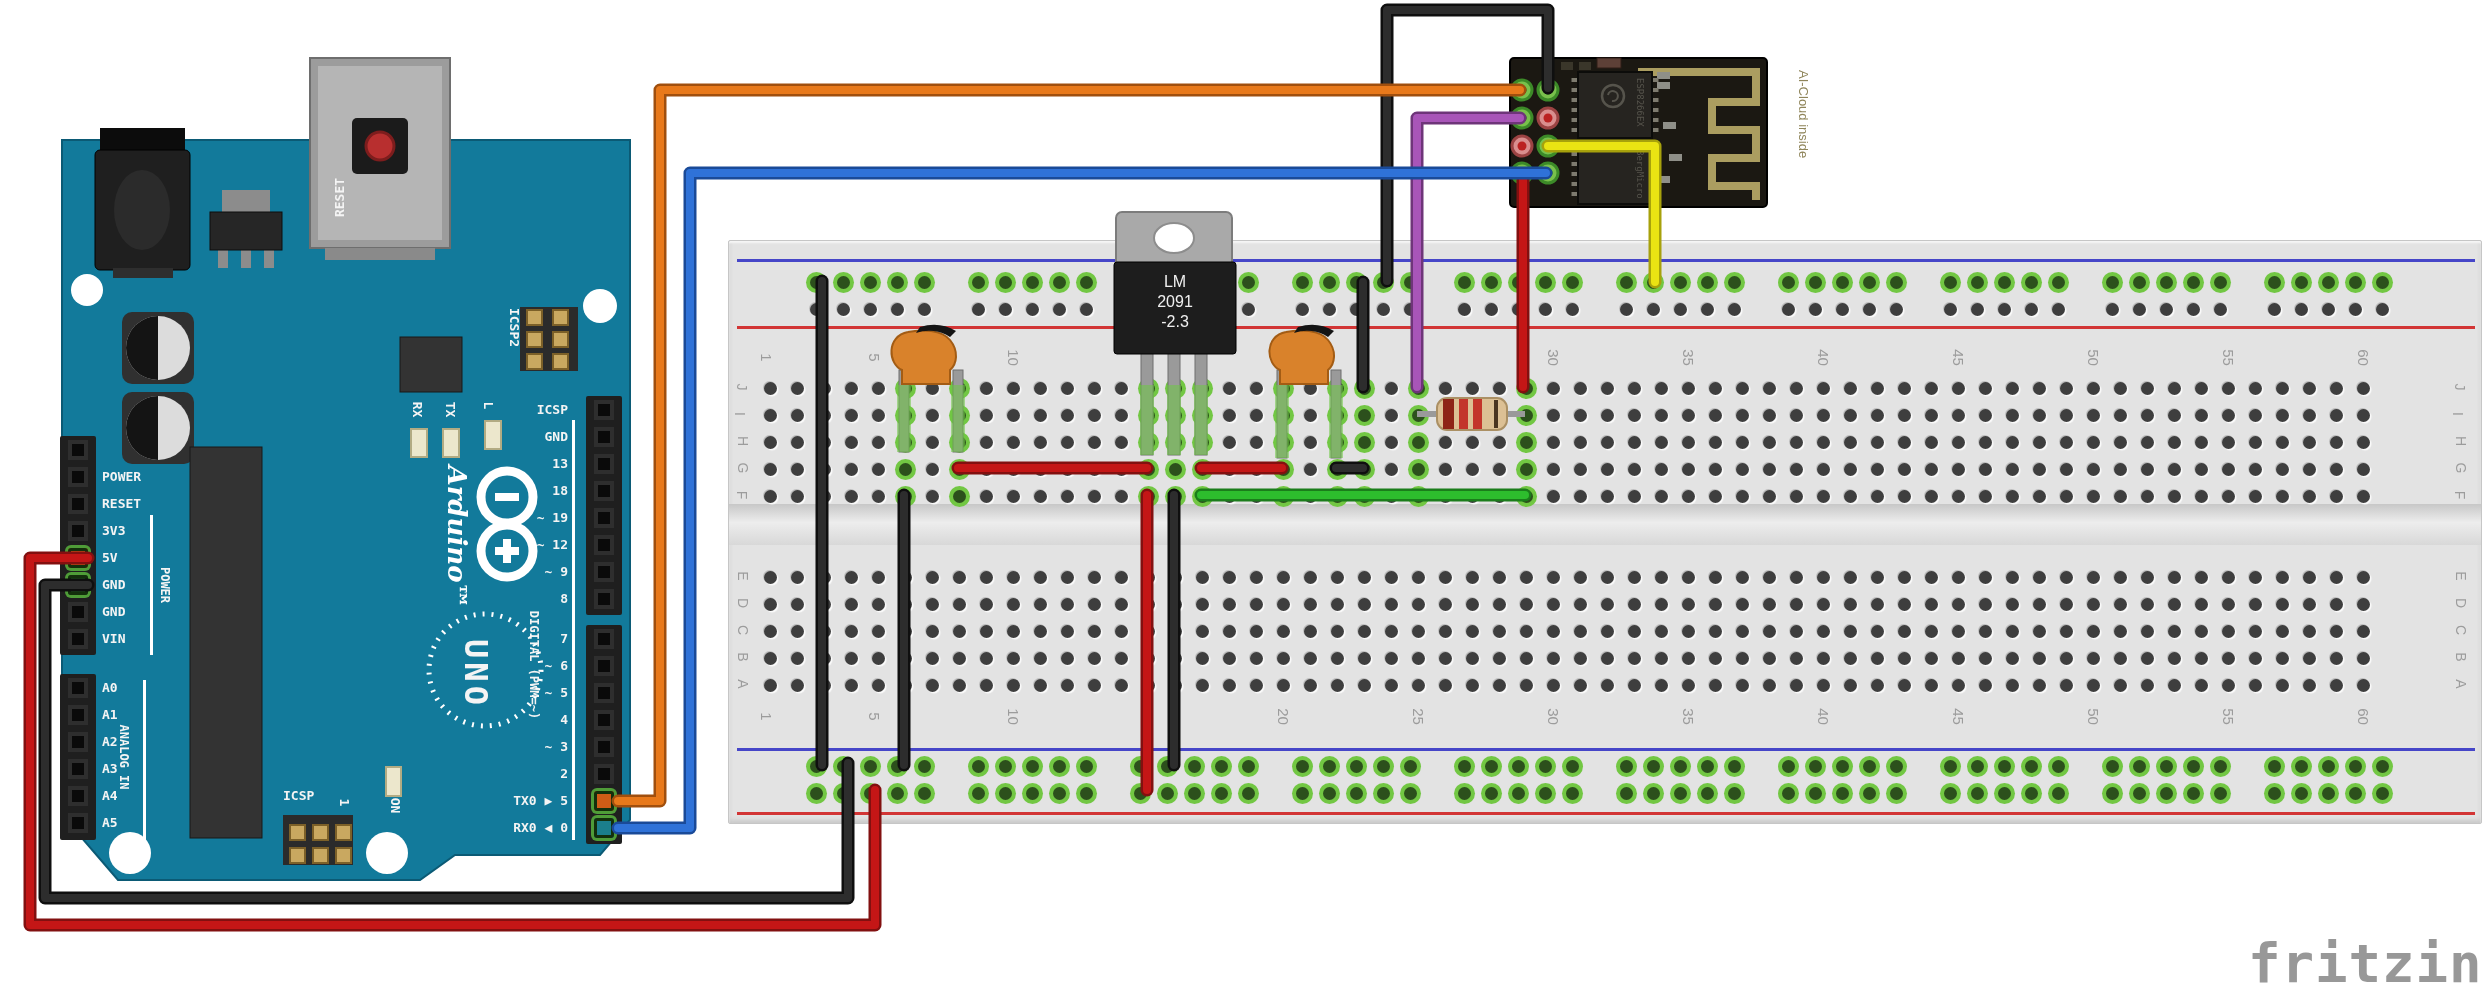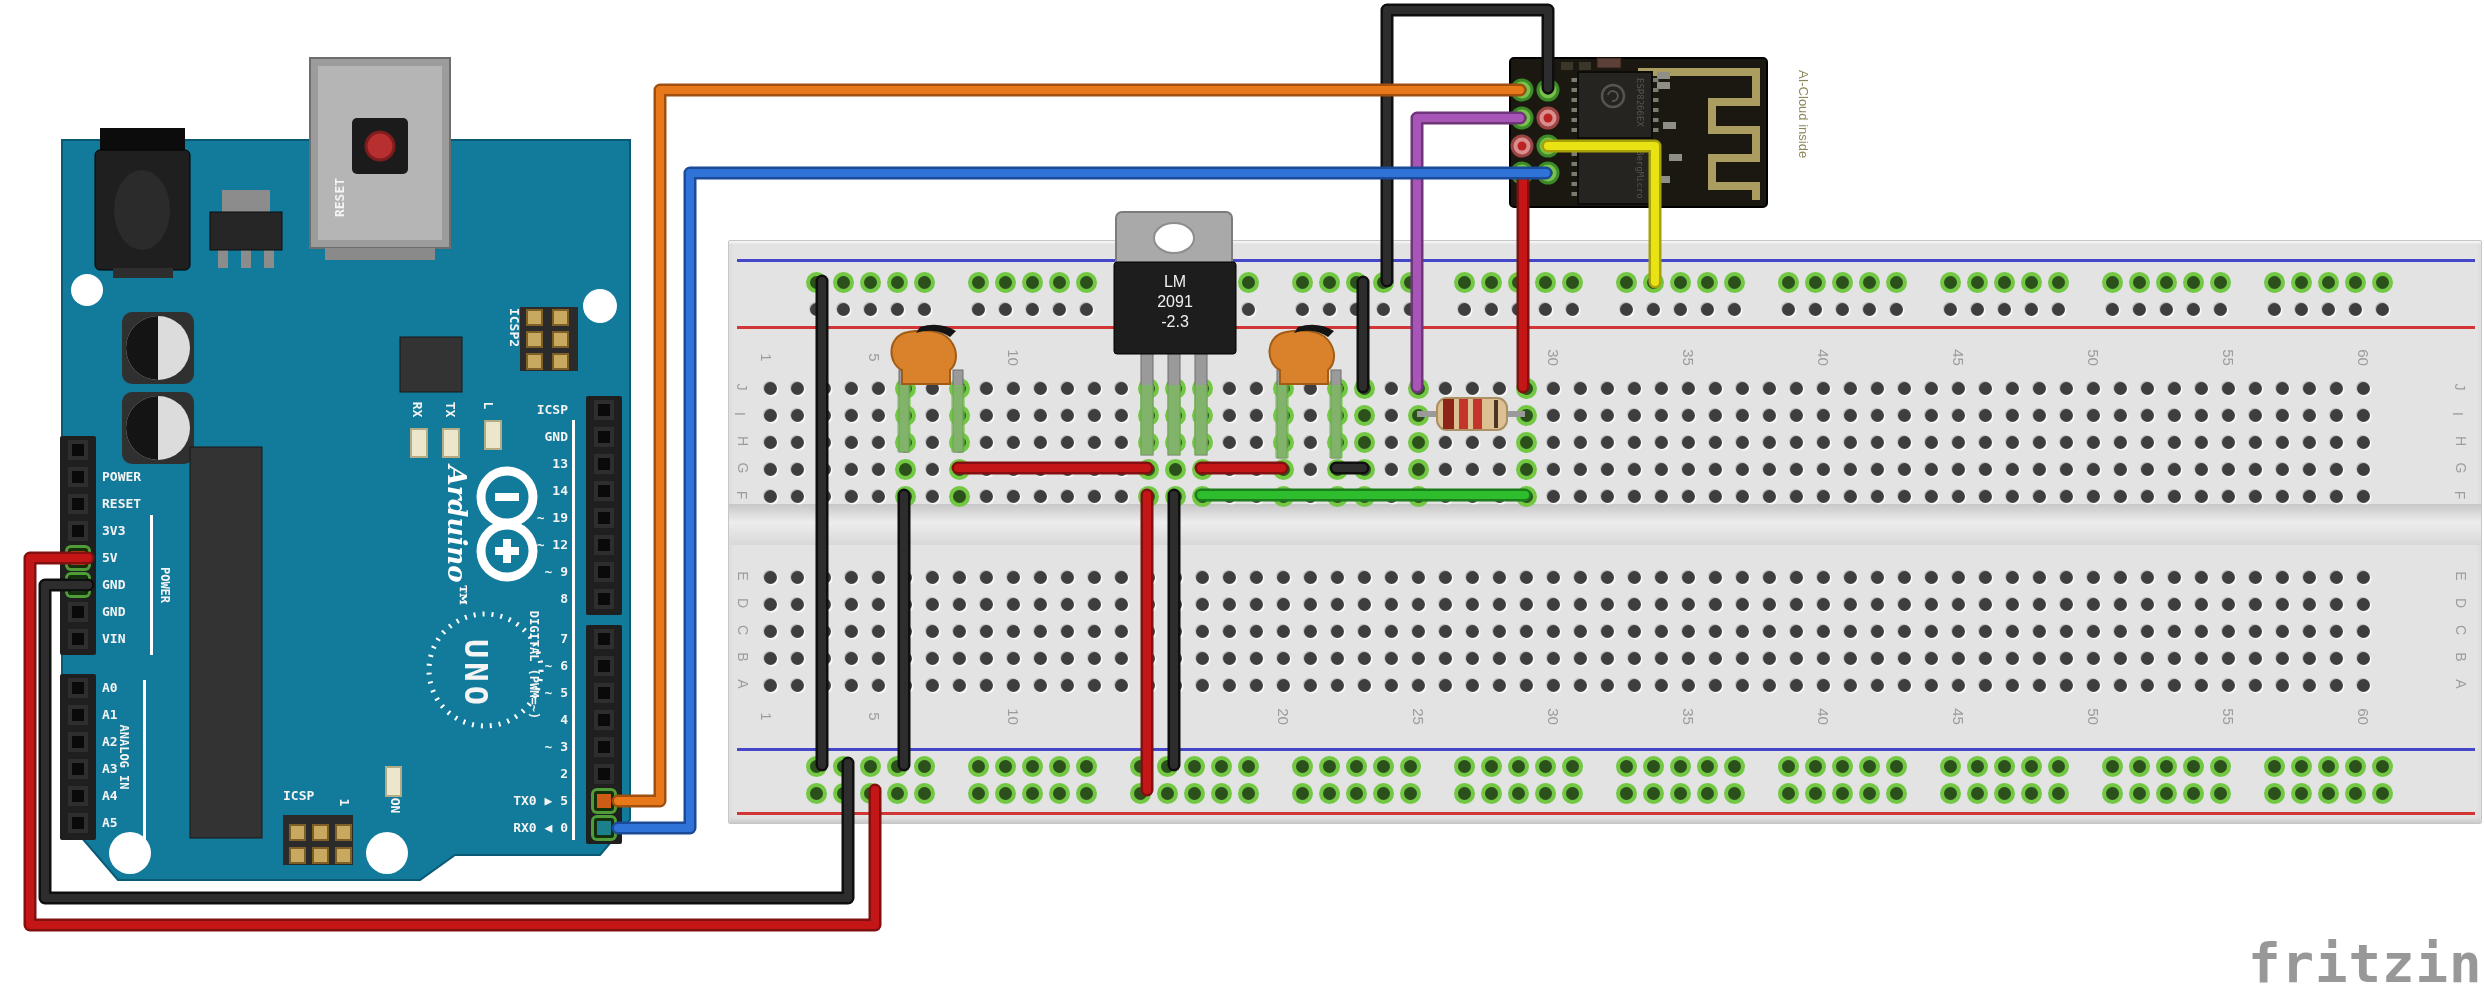--- a/index.html
+++ b/index.html
@@ -1058,21 +1058,21 @@
         <div class="ard-label" style="left: 47px; top: 738px;">A4</div>
         <div class="pinsq" style="left: 13px; top: 763px;"></div>
         <div class="ard-label" style="left: 47px; top: 765px;">A5</div>
         <div class="pinsq" style="left: 539px; top: 350px;"></div>
         <div class="ard-label" style="left: 403px; top: 352px; width: 110px; text-align: right;">ICSP</div>
         <div class="pinsq" style="left: 539px; top: 377px;"></div>
         <div class="ard-label" style="left: 403px; top: 379px; width: 110px; text-align: right;">GND</div>
         <div class="pinsq" style="left: 539px; top: 404px;"></div>
         <div class="ard-label" style="left: 403px; top: 406px; width: 110px; text-align: right;">13</div>
         <div class="pinsq" style="left: 539px; top: 431px;"></div>
-        <div class="ard-label" style="left: 403px; top: 433px; width: 110px; text-align: right;">14</div>
+        <div class="ard-label" style="left: 403px; top: 433px; width: 110px; text-align: right;">18</div>
         <div class="pinsq" style="left: 539px; top: 458px;"></div>
         <div class="ard-label" style="left: 403px; top: 460px; width: 110px; text-align: right;">~ 19</div>
         <div class="pinsq" style="left: 539px; top: 485px;"></div>
         <div class="ard-label" style="left: 403px; top: 487px; width: 110px; text-align: right;">~ 12</div>
         <div class="pinsq" style="left: 539px; top: 512px;"></div>
         <div class="ard-label" style="left: 403px; top: 514px; width: 110px; text-align: right;">~ 9</div>
         <div class="pinsq" style="left: 539px; top: 539px;"></div>
         <div class="ard-label" style="left: 403px; top: 541px; width: 110px; text-align: right;">8</div>
         <div class="pinsq" style="left: 539px; top: 579px;"></div>
         <div class="ard-label" style="left: 403px; top: 581px; width: 110px; text-align: right;">7</div>

